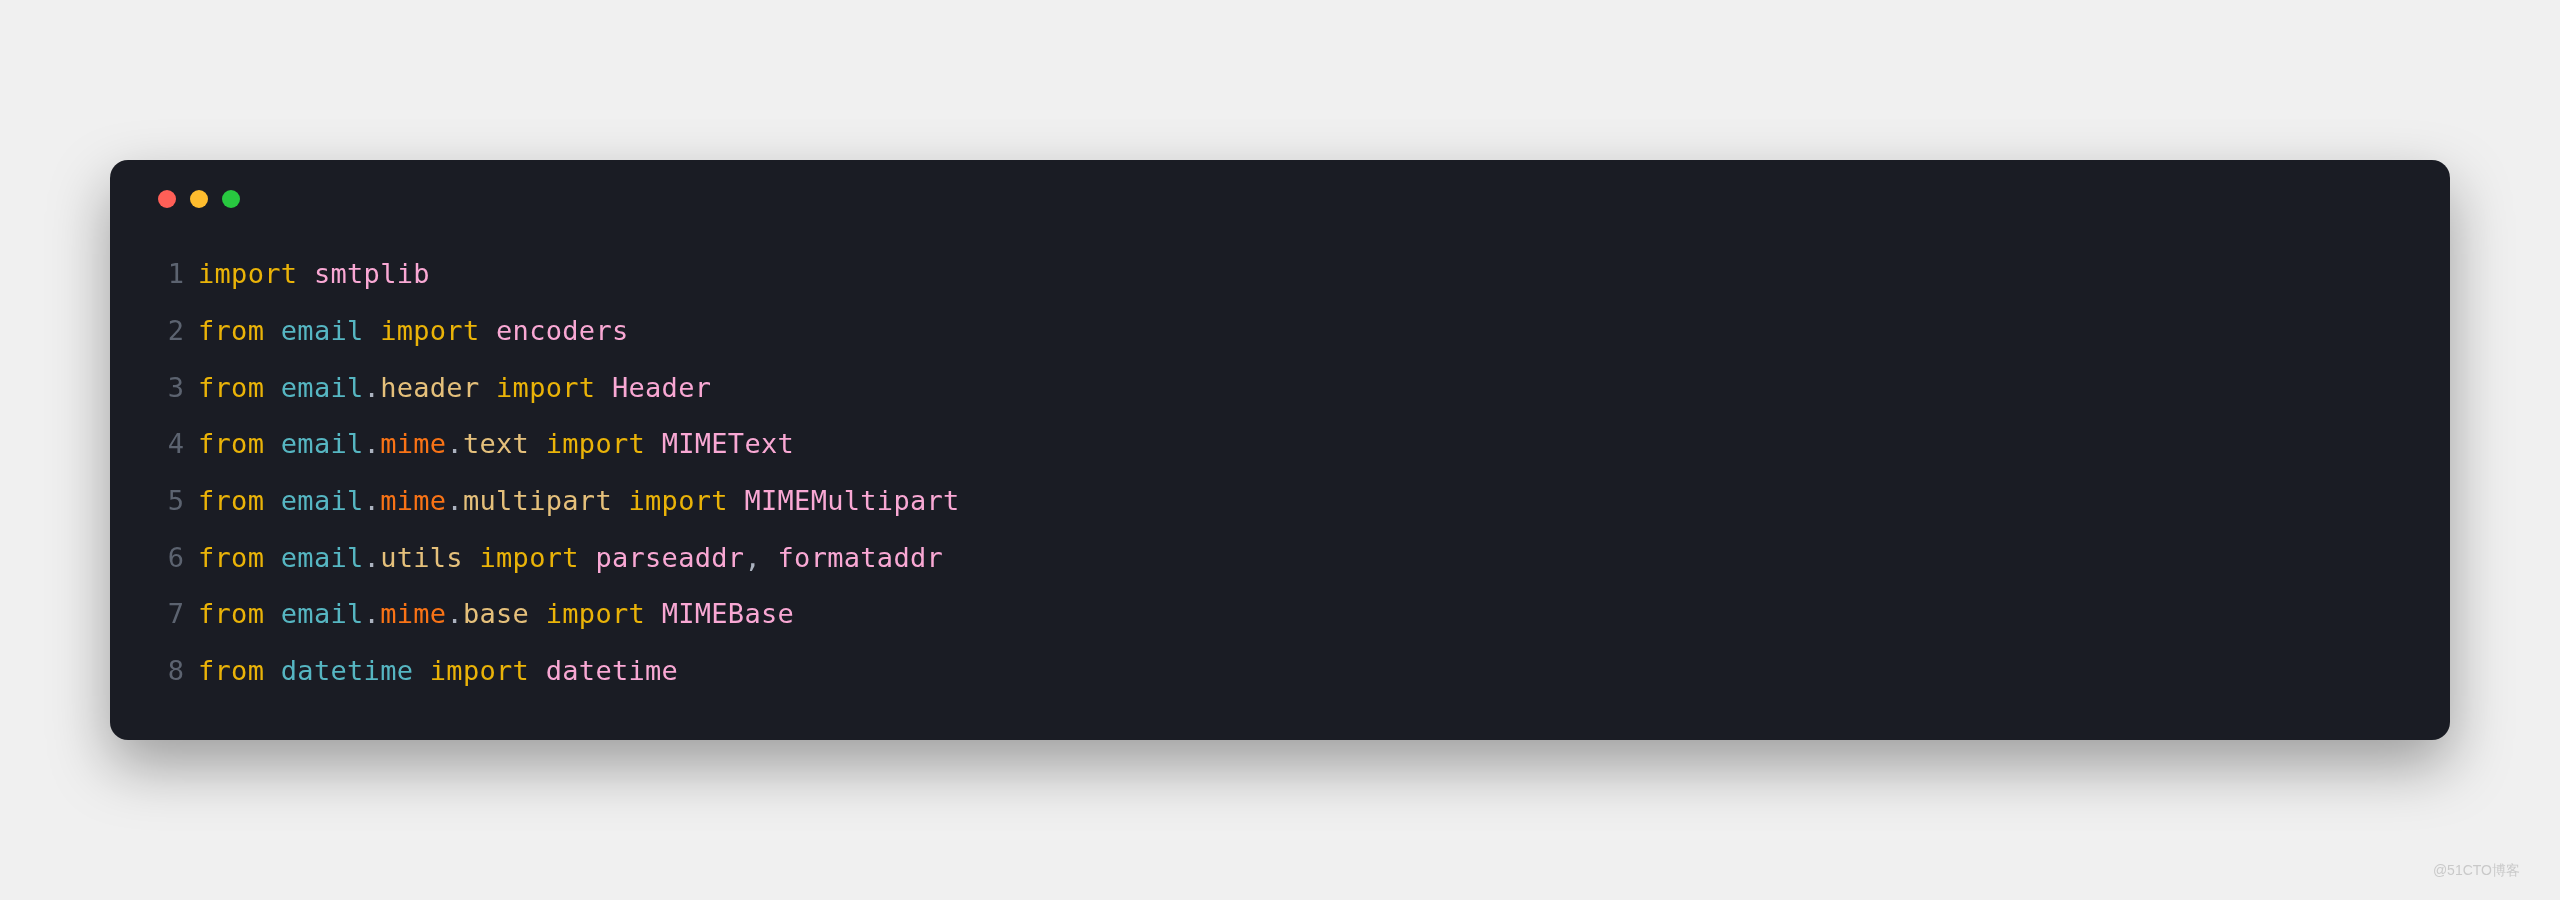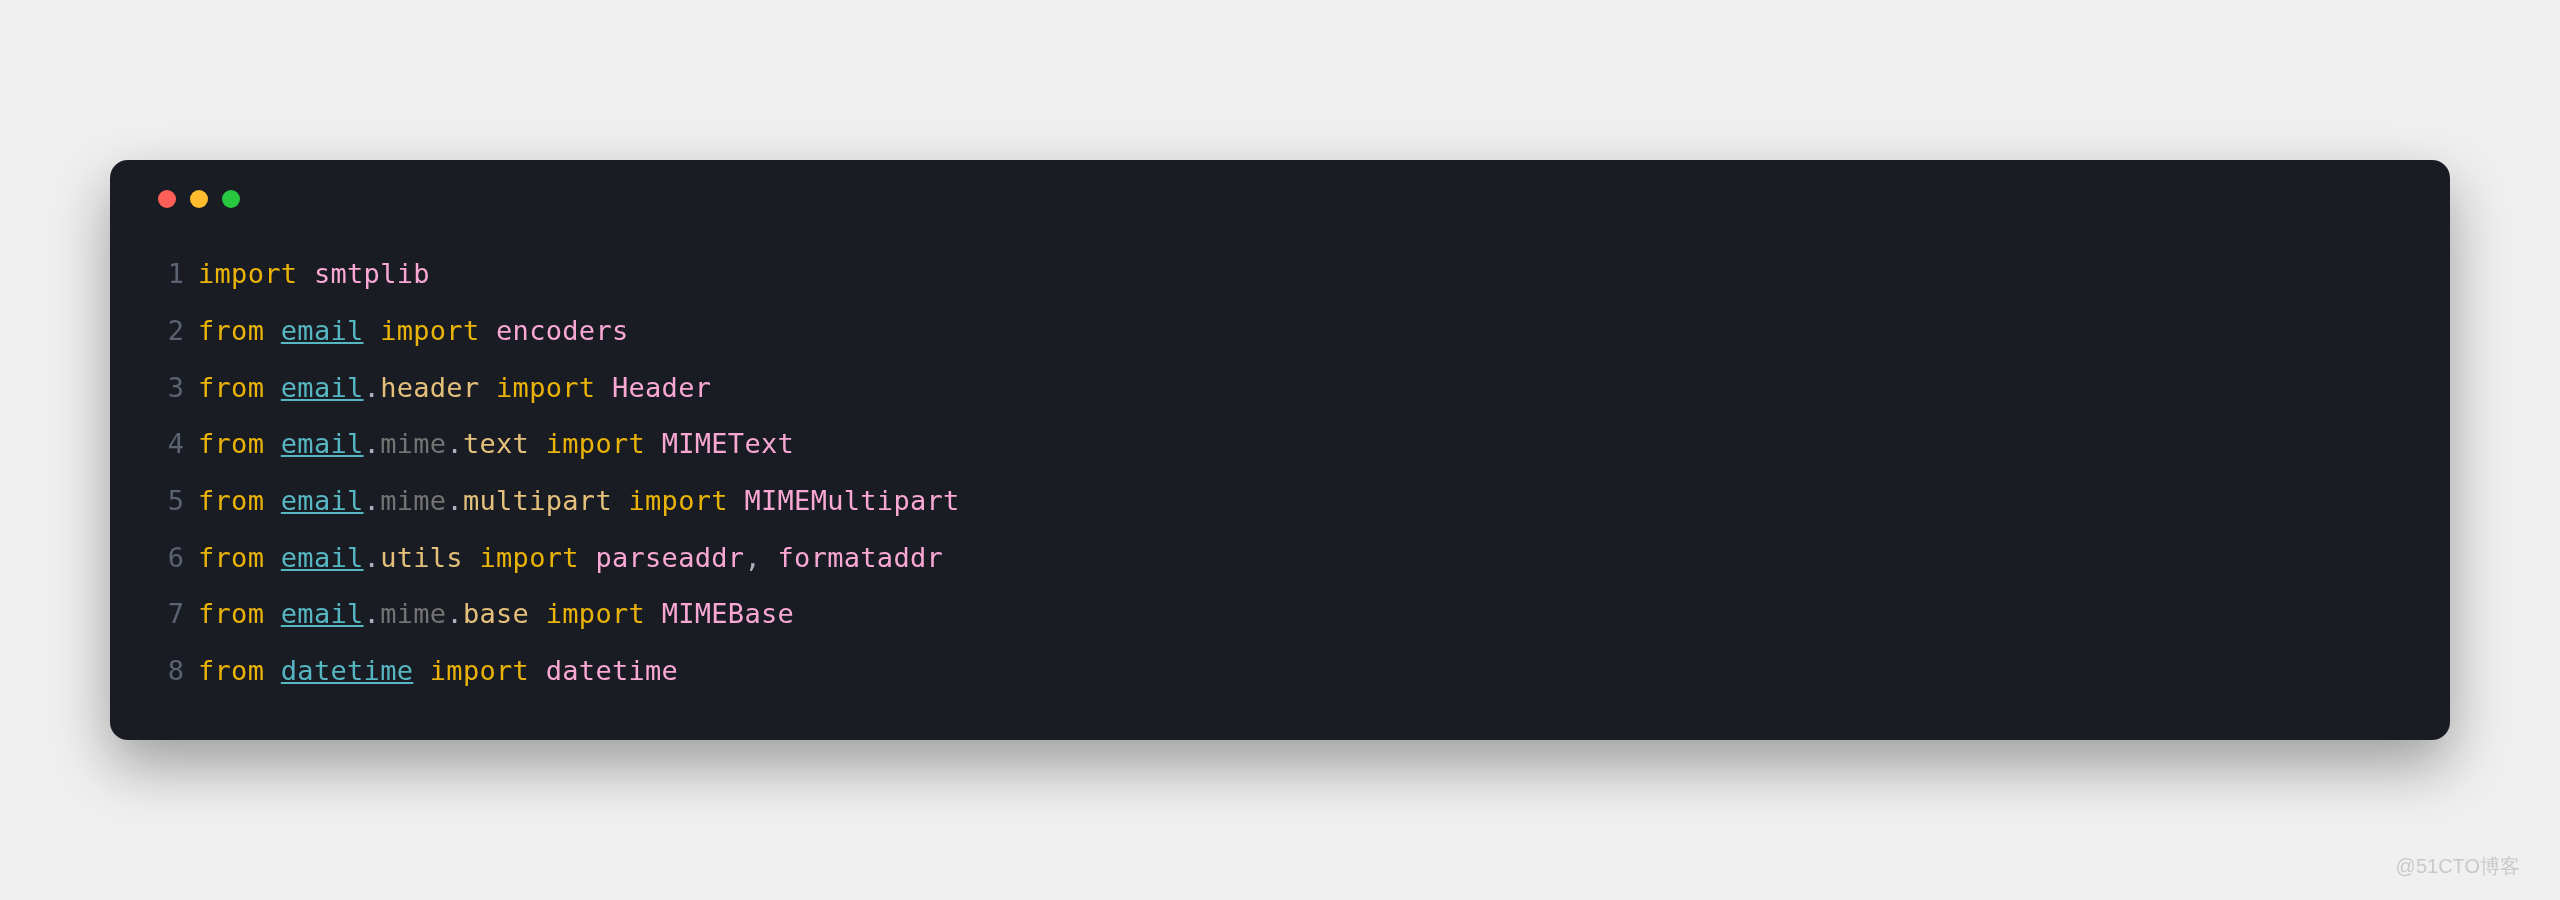--- a/index.html
+++ b/index.html
@@ -51,30 +51,30 @@
   .ln {
     width: 34px;
     text-align: right;
     color: #5c6370;
     margin-right: 14px;
     user-select: none;
   }
   .tok { letter-spacing: 0.3px; }
 
   .kw   { color: #eab308; }  
-  .mod  { color: #56b6c2; text-decoration: underline; }  
+  .mod  { color: #56b6c2; }  
   .sub  { color: #e5c07b; }  
-  .mime { color: #737373; margin-top: 6px; }  
+  .mime { color: #f97316; margin-top: 6px; }  
   .cls  { color: #f9a8d4; }  
   .pun  { color: #abb2bf; }  
   .watermark {
     position: absolute;
     right: 40px;
     bottom: 20px;
-    font-size: 20px;
+    font-size: 14px;
     color: #c9c9c9;
     font-family: sans-serif;
   }
 </style>
 </head>
 <body>
 
 <div class="stage">
   <div class="card">
     <div class="traffic">

